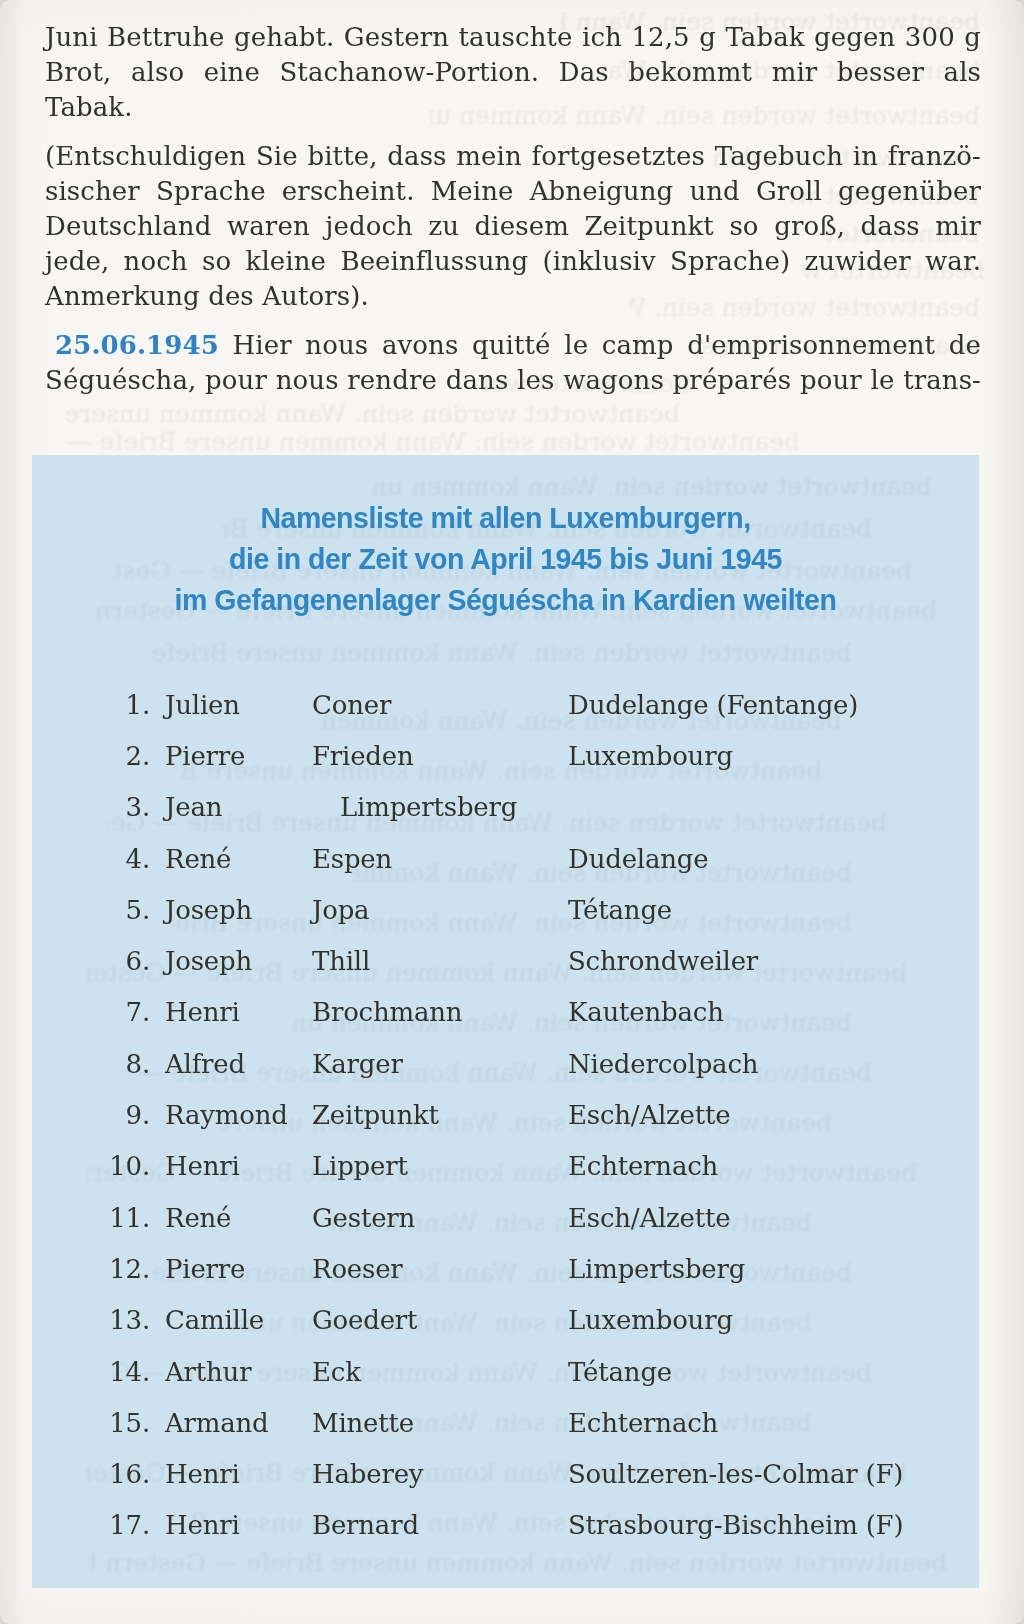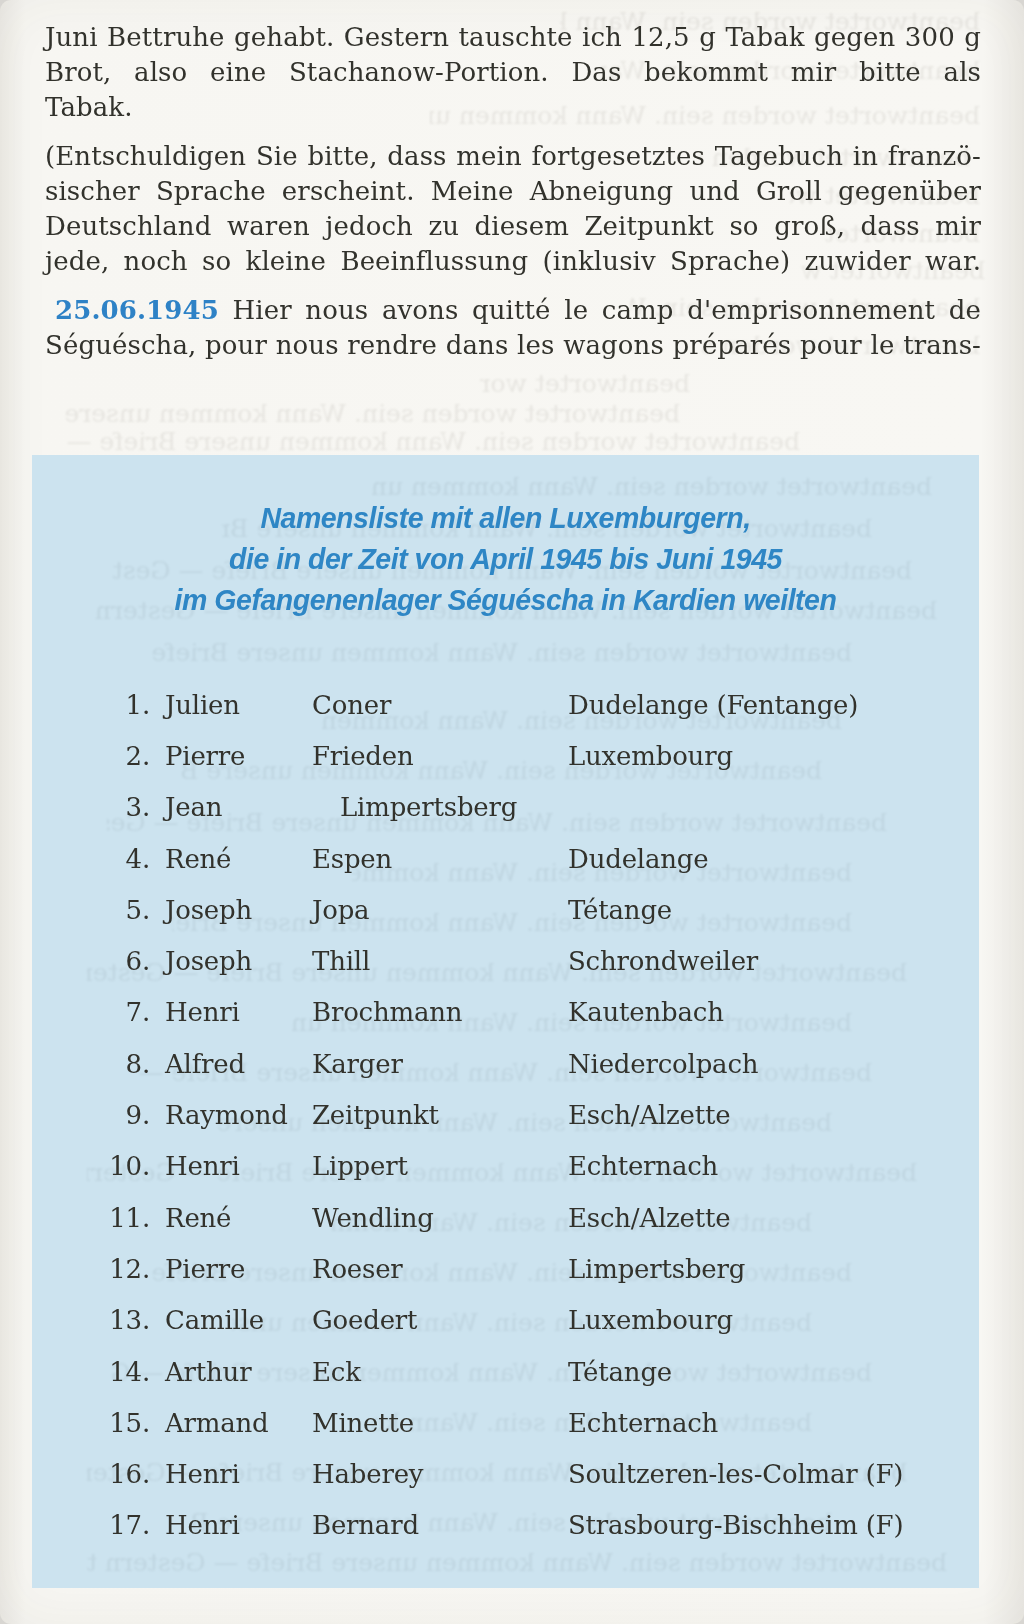--- a/index.html
+++ b/index.html
@@ -35,21 +35,21 @@
   .line.just{text-align-last:justify;text-justify:inter-word;}
   .date{font-weight:700;margin-left:10px;}
   
   .namelist-box{
     position:absolute;left:32px;top:455px;width:947px;height:1133px;
   }
   .box-heading{
     position:absolute;left:0;right:0;top:42px;
     text-align:center;
     font-family:"Liberation Sans","DejaVu Sans",sans-serif;
-    font-weight:700;font-size:30px;line-height:41px;letter-spacing:-.5px;font-style:italic;
+    font-weight:700;font-size:30px;line-height:41px;letter-spacing:-.5px;
   }
   .box-heading .hline{transform:scaleX(.95);transform-origin:50% 50%;}
   .namelist{position:absolute;left:0;right:0;top:224px;}
   .nrow{
     display:grid;grid-template-columns:118px 162px 228px 1fr;
     height:51.3px;align-items:center;
     font-size:26px;letter-spacing:-.2px;
   }
   .c-nr{text-align:right;}
   .c-first{padding-left:15px;}
@@ -72,28 +72,29 @@
       <div class="ghost" style="top: 292px; left: 630px; width: 350px;">beantwortet worden sein. Wann kommen unsere Briefe — Gestern tauschte ich Tabak gegen Brot, das bekommt mir besser als Tabak. Hier nous avons quitté le camp de Séguéscha pour nous rendre dans les wagons</div>
       <div class="ghost" style="top: 330px; left: 700px; width: 280px;">beantwortet worden sein. Wann kommen unsere Briefe — Gestern tauschte ich Tabak gegen Brot, das bekommt mir besser als Tabak. Hier nous avons quitté le camp de Séguéscha pour nous rendre dans les wagons</div>
       <div class="ghost" style="top: 368px; left: 480px; width: 210px;">beantwortet worden sein. Wann kommen unsere Briefe — Gestern tauschte ich Tabak gegen Brot, das bekommt mir besser als Tabak. Hier nous avons quitté le camp de Séguéscha pour nous rendre dans les wagons</div>
       <div class="ghost" style="top: 398px; left: 60px; width: 620px;">beantwortet worden sein. Wann kommen unsere Briefe — Gestern tauschte ich Tabak gegen Brot, das bekommt mir besser als Tabak. Hier nous avons quitté le camp de Séguéscha pour nous rendre dans les wagons</div>
       <div class="ghost" style="top: 426px; left: 60px; width: 740px;">beantwortet worden sein. Wann kommen unsere Briefe — Gestern tauschte ich Tabak gegen Brot, das bekommt mir besser als Tabak. Hier nous avons quitté le camp de Séguéscha pour nous rendre dans les wagons</div>
     </div>
 
   <div class="diary-text">
       <div class="para">
         <div class="line just">Juni Bettruhe gehabt. Gestern tauschte ich 12,5 g Tabak gegen 300 g</div>
-        <div class="line just">Brot, also eine Stachanow-Portion. Das bekommt mir bitte als</div>
+        <div class="line just">Brot, also eine Stachanow-Portion. Das bekommt mir besser als</div>
         <div class="line">Tabak.</div>
       </div>
       <div class="para">
         <div class="line just">(Entschuldigen Sie bitte, dass mein fortgesetztes Tagebuch in franzö-</div>
         <div class="line just">sischer Sprache erscheint. Meine Abneigung und Groll gegenüber</div>
         <div class="line just">Deutschland waren jedoch zu diesem Zeitpunkt so groß, dass mir</div>
         <div class="line just">jede, noch so kleine Beeinflussung (inklusiv Sprache) zuwider war.</div>
+        <div class="line">Anmerkung des Autors).</div>
       </div>
       <div class="para">
         <div class="line just"><span class="date" style="color: rgb(46, 130, 198);">25.06.1945</span> Hier nous avons quitté le camp d'emprisonnement de</div>
         <div class="line just">Séguéscha, pour nous rendre dans les wagons préparés pour le trans-</div>
       </div>
     </div>
 
   <div class="namelist-box" style="background: rgb(204, 227, 239);">
     <div class="ghost-layer in-box">
         <div class="ghost" style="top: 16px; left: 340px; width: 560px;">beantwortet worden sein. Wann kommen unsere Briefe — Gestern tauschte ich Tabak gegen Brot, das bekommt mir besser als Tabak. Hier nous avons quitté le camp de Séguéscha pour nous rendre dans les wagons</div>
@@ -181,21 +182,21 @@
         </div>
         <div class="nrow">
           <div class="c-nr">10.</div>
           <div class="c-first">Henri</div>
           <div class="c-last">Lippert</div>
           <div class="c-place">Echternach</div>
         </div>
         <div class="nrow">
           <div class="c-nr">11.</div>
           <div class="c-first">René</div>
-          <div class="c-last">Wendling</div>
+          <div class="c-last">Gestern</div>
           <div class="c-place">Esch/Alzette</div>
         </div>
         <div class="nrow">
           <div class="c-nr">12.</div>
           <div class="c-first">Pierre</div>
           <div class="c-last">Roeser</div>
           <div class="c-place">Limpertsberg</div>
         </div>
         <div class="nrow">
           <div class="c-nr">13.</div>

